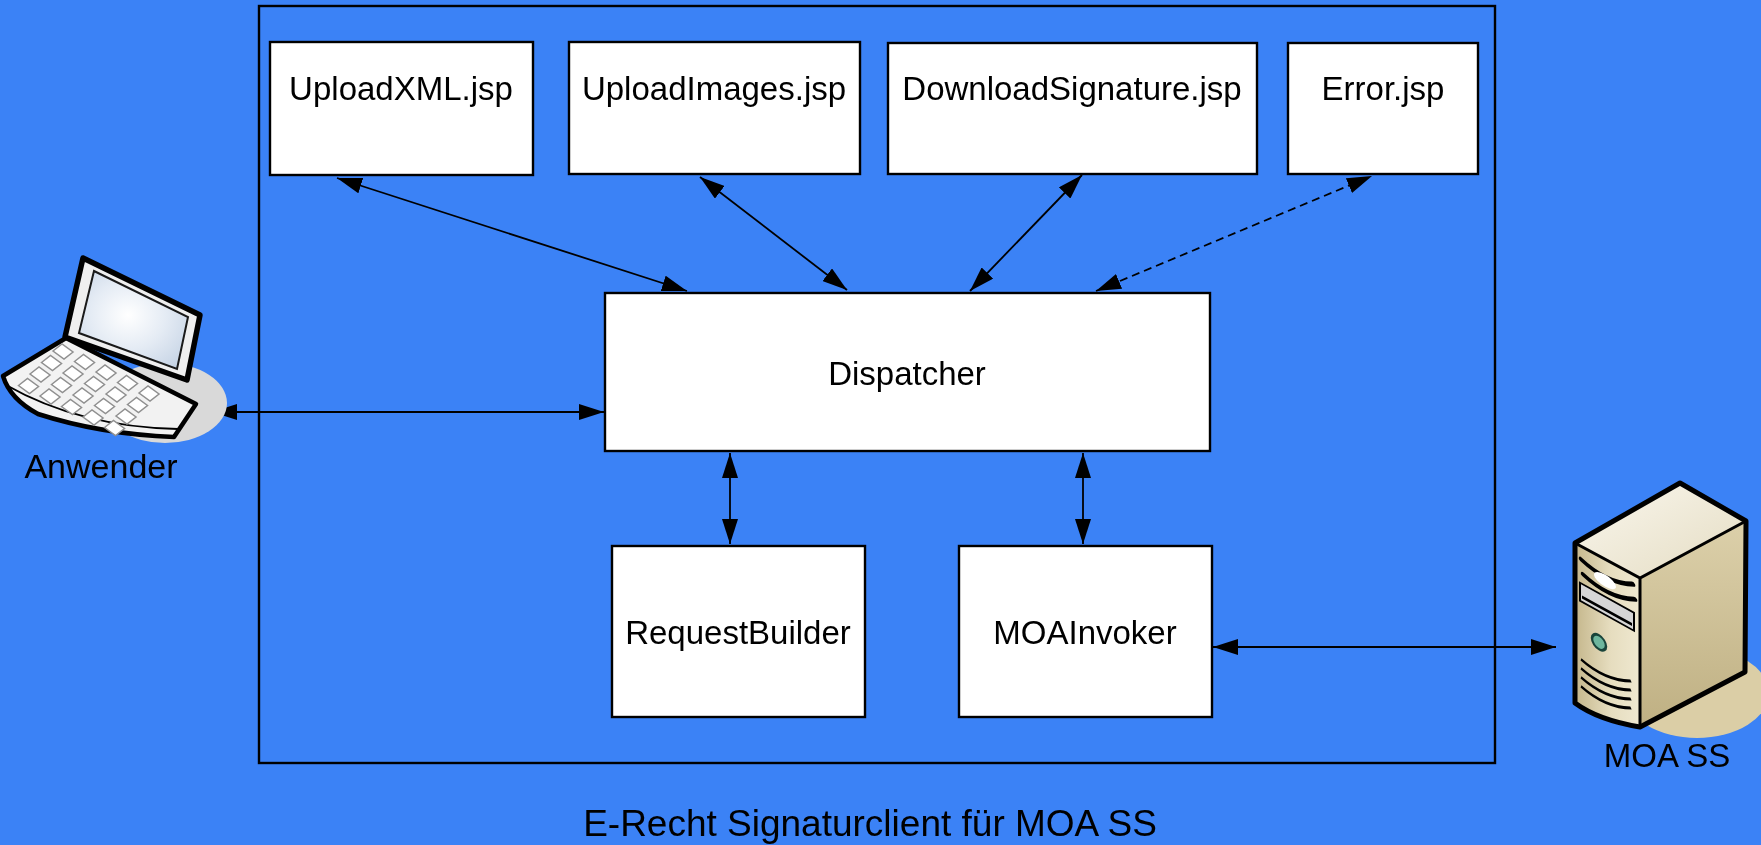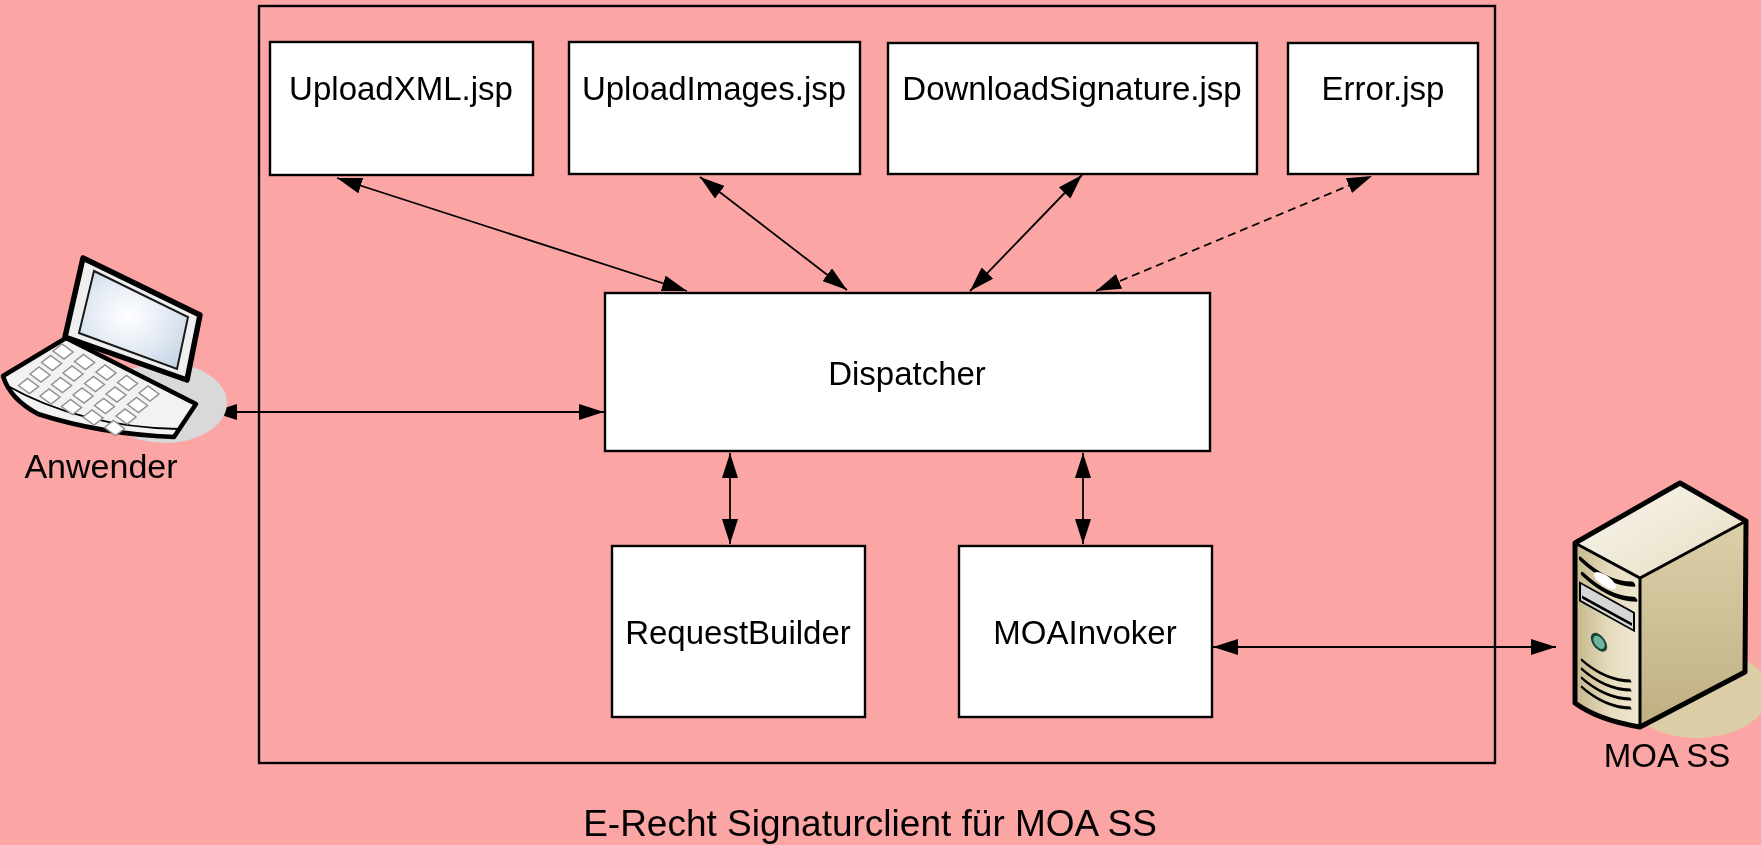--- a/index.html
+++ b/index.html
@@ -1,16 +1,16 @@
 <!DOCTYPE html>
 <html><head>
 <meta charset="utf-8">
 <style>
   html,body{margin:0;padding:0;background:#ffffff;}
-  .stage{width:1761px;height:845px;position:relative;background:#fca5a5;overflow:hidden;}
+  .stage{width:1761px;height:845px;position:relative;background:#3b82f6;overflow:hidden;}
   svg{display:block;}
   text{font-family:"Liberation Sans","DejaVu Sans",sans-serif;fill:#000;}
   .box{fill:#ffffff;stroke:#000000;stroke-width:2.4;}
   .frame{fill:none;stroke:#000000;stroke-width:2.4;}
   .lbl{font-size:33px;text-anchor:middle;}
   .cap{font-size:37px;text-anchor:middle;}
   .arrow{stroke:#000000;stroke-width:1.8;fill:none;}
   .dashed{stroke-dasharray:8 5;}
 </style>
 </head>

